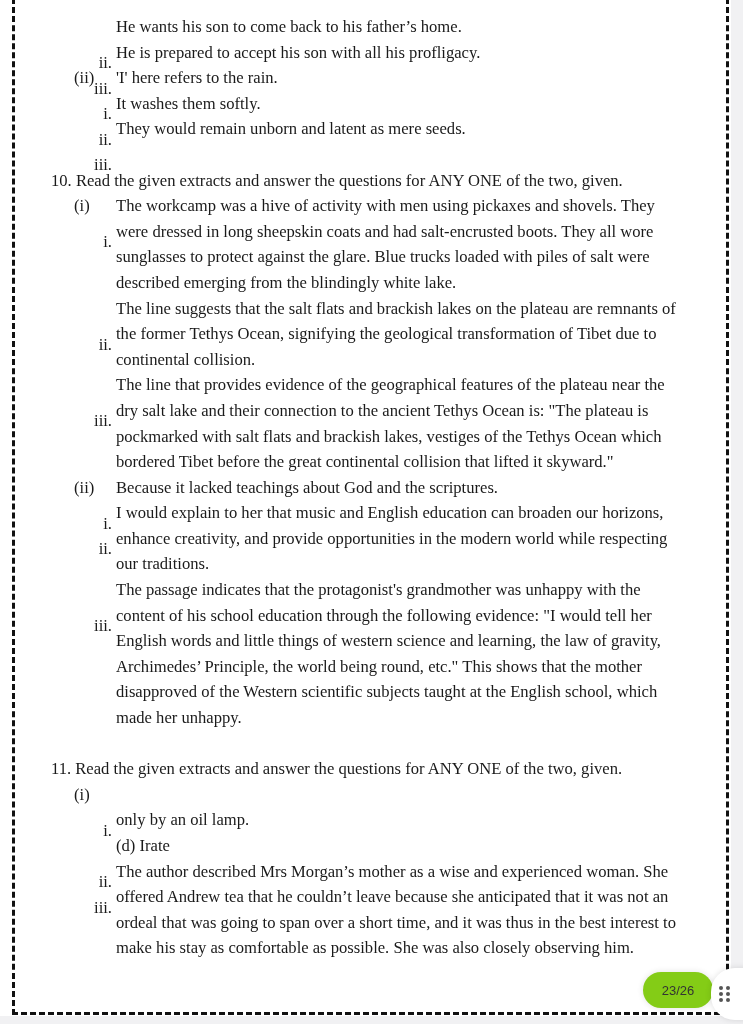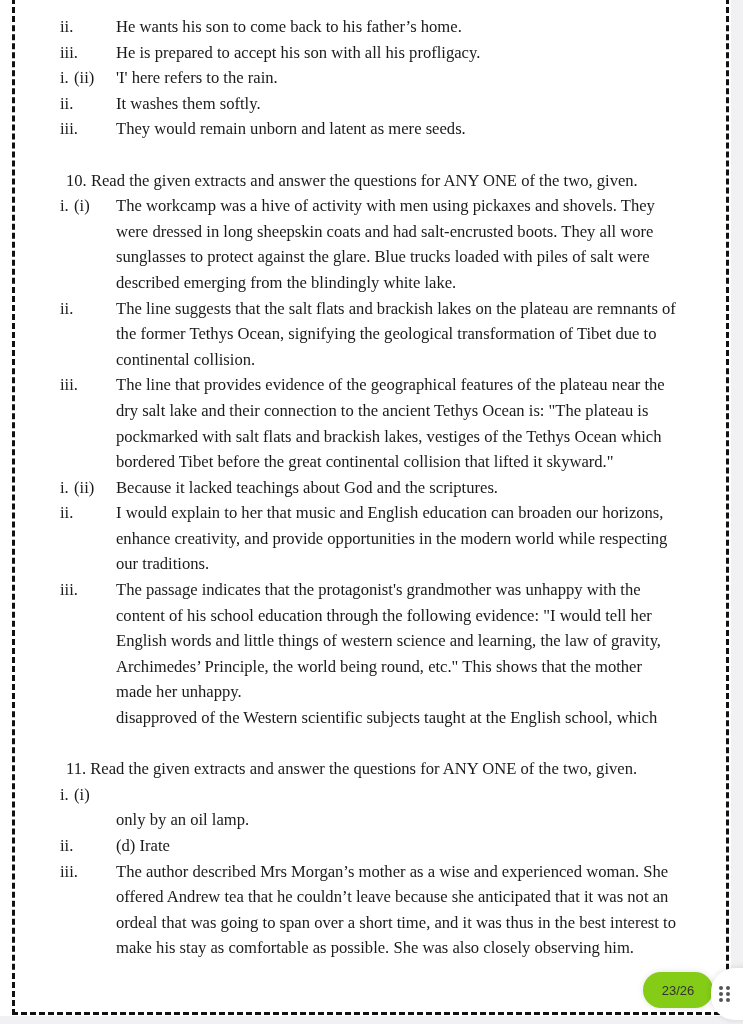--- a/index.html
+++ b/index.html
@@ -19,23 +19,23 @@
     border-left: 3px dashed #111;
     border-right: 3px dashed #111;
     border-bottom: 3px dashed #111;
     box-sizing: border-box;
   }
   .content {
     position: absolute; left: 0; top: 14px; width: 731px;
     font-size: 16.6px; line-height: 25.6px;
   }
   .row { position: relative; height: 25.6px; white-space: nowrap; }
-  .qhead { padding-left: 66px; }
+  .qhead { padding-left: 51px; }
   .part { position: absolute; left: 74px; width: 34px; text-align: left; }
-  .roman { position: absolute; left: 60px; width: 52px; text-align: left; }
+  .roman { position: absolute; left: 60px; width: 52px; text-align: right; margin-top: 36px; }
   .txt { position: absolute; left: 116px; }
   .gap { height: 25.6px; }
   .page-indicator {
     position: absolute; right: 30px; bottom: 16px;
     width: 70px; height: 36px; border-radius: 18px;
     background: #84cc16;
     box-shadow: 0 0 6px rgba(0,0,0,0.12);
     font-family: "Liberation Sans", sans-serif; font-size: 13px; color: #333;
     display: flex; align-items: center; justify-content: center;
   }
@@ -159,24 +159,24 @@
       <div class="row">
         <span class="txt">content of his school education through the following evidence: "I would tell her</span>
       </div>
       <div class="row">
         <span class="txt">English words and little things of western science and learning, the law of gravity,</span>
       </div>
       <div class="row">
         <span class="txt">Archimedes’ Principle, the world being round, etc." This shows that the mother</span>
       </div>
       <div class="row">
+        <span class="txt">disapproved of the Western scientific subjects taught at the English school, which</span>
+      </div>
+      <div class="row">
         <span class="txt">made her unhappy.</span>
-      </div>
-      <div class="row">
-        <span class="txt">disapproved of the Western scientific subjects taught at the English school, which</span>
       </div>
     </div>
     <div class="gap"></div>
     <div class="row qhead"><span>11.</span> <span>Read the given extracts and answer the questions for ANY ONE of the two, given.</span></div>
     <div>
       <div class="row">
         <span class="part">(i)</span>
         <span class="roman">i.</span>
       </div>
       <div class="row">

